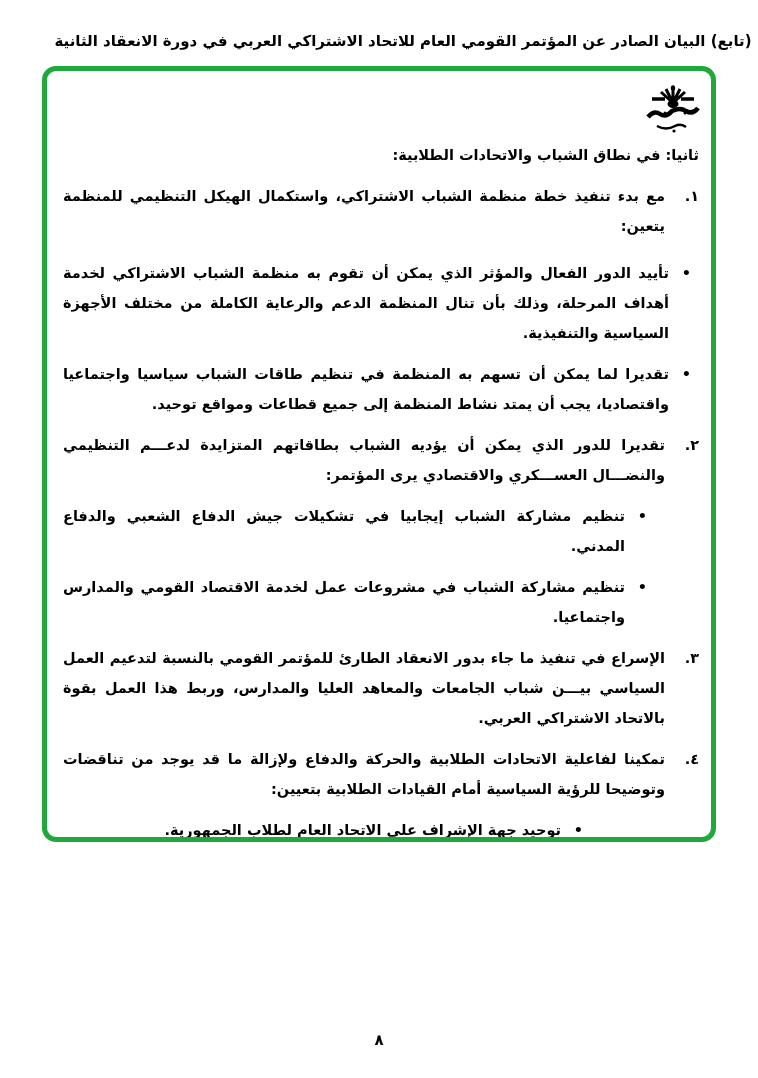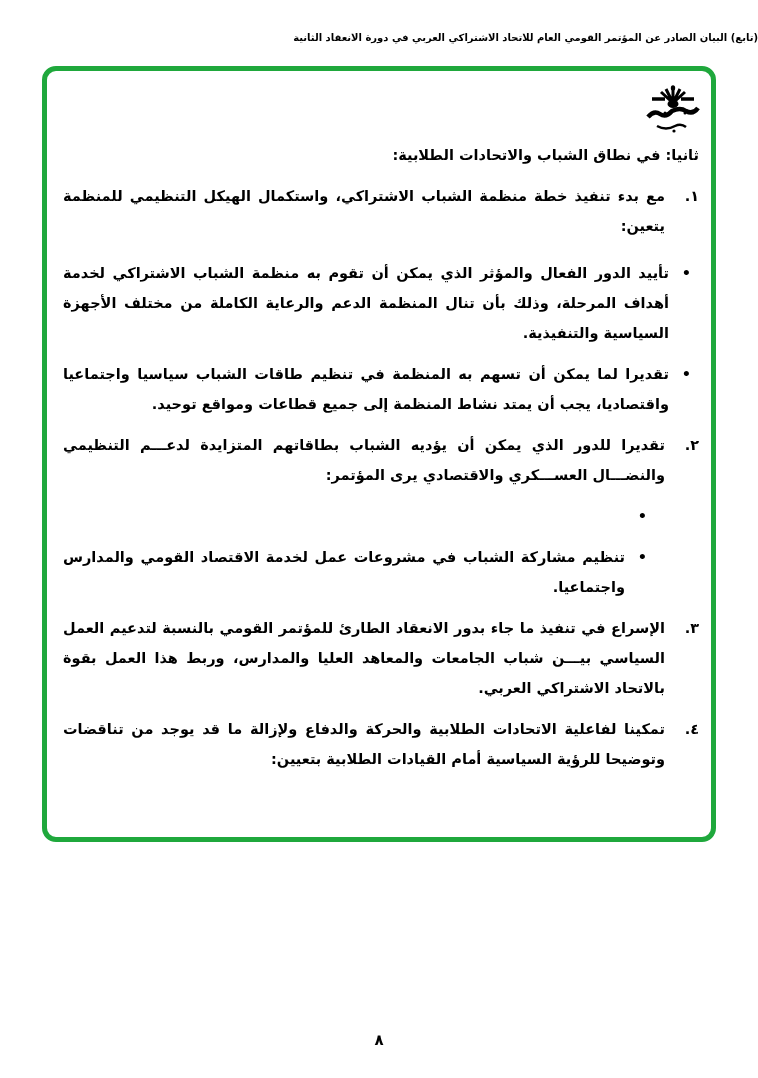--- a/index.html
+++ b/index.html
@@ -5,22 +5,22 @@
   html,body { margin:0; padding:0; }
   body {
     width:758px; height:1078px; position:relative;
     background:#ffffff; color:#000000;
     font-family:"DejaVu Sans", sans-serif;
     font-weight:bold;
     overflow:hidden;
   }
   .header-line {
     position:absolute; top:32px; left:0; right:0;
-    direction:rtl;
-    font-size:10px; letter-spacing:0;padding-left:48px;
+    text-align:center; direction:rtl;
+    font-size:15px; letter-spacing:0;padding-left:48px;
   }
   .frame {
     position:absolute; left:42px; top:66px;
     width:674px; height:776px; box-sizing:border-box;
     border:5px solid #1fa83c; border-radius:14px;
     background:#ffffff;
   }
   .stamp {
     position:absolute; top:12px; right:6px;
     width:64px; height:52px;
@@ -89,32 +89,37 @@
       <span class="dot"></span>
       <span class="btext">تقديرا لما يمكن أن تسهم به المنظمة في تنظيم طاقات الشباب سياسيا واجتماعيا واقتصاديا، يجب أن يمتد نشاط المنظمة إلى جميع قطاعات ومواقع توحيد.</span>
     </div>
 
     <div class="block nitem">
       <span class="num">٢.</span>
       <span class="ntext">تقديرا للدور الذي يمكن أن يؤديه الشباب بطاقاتهم المتزايدة لدعـــم التنظيمي والنضـــال العســـكري والاقتصادي يرى المؤتمر:</span>
     </div>
     <div class="block bullet ind-b">
       <span class="dot"></span>
+      <span class="btext">تنظيم مشاركة الشباب إيجابيا في تشكيلات جيش الدفاع الشعبي والدفاع المدني.</span>
     </div>
     <div class="block bullet ind-b">
       <span class="dot"></span>
       <span class="btext">تنظيم مشاركة الشباب في مشروعات عمل لخدمة الاقتصاد القومي والمدارس واجتماعيا.</span>
     </div>
 
     <div class="block nitem">
       <span class="num">٣.</span>
       <span class="ntext">الإسراع في تنفيذ ما جاء بدور الانعقاد الطارئ للمؤتمر القومي بالنسبة لتدعيم العمل السياسي بيـــن شباب الجامعات والمعاهد العليا والمدارس، وربط هذا العمل بقوة بالاتحاد الاشتراكي العربي.</span>
     </div>
 
     <div class="block nitem">
       <span class="num">٤.</span>
       <span class="ntext">تمكينا لفاعلية الاتحادات الطلابية والحركة والدفاع ولإزالة ما قد يوجد من تناقضات وتوضيحا للرؤية السياسية أمام القيادات الطلابية بتعيين:</span>
     </div>
+    <div class="block bullet ind-c">
+      <span class="dot"></span>
+      <span class="btext">توحيد جهة الإشراف على الاتحاد العام لطلاب الجمهورية.</span>
+    </div>
 
   </div>
 </div>
 
 <div class="pagenum">٨</div>
 
 </body></html>

